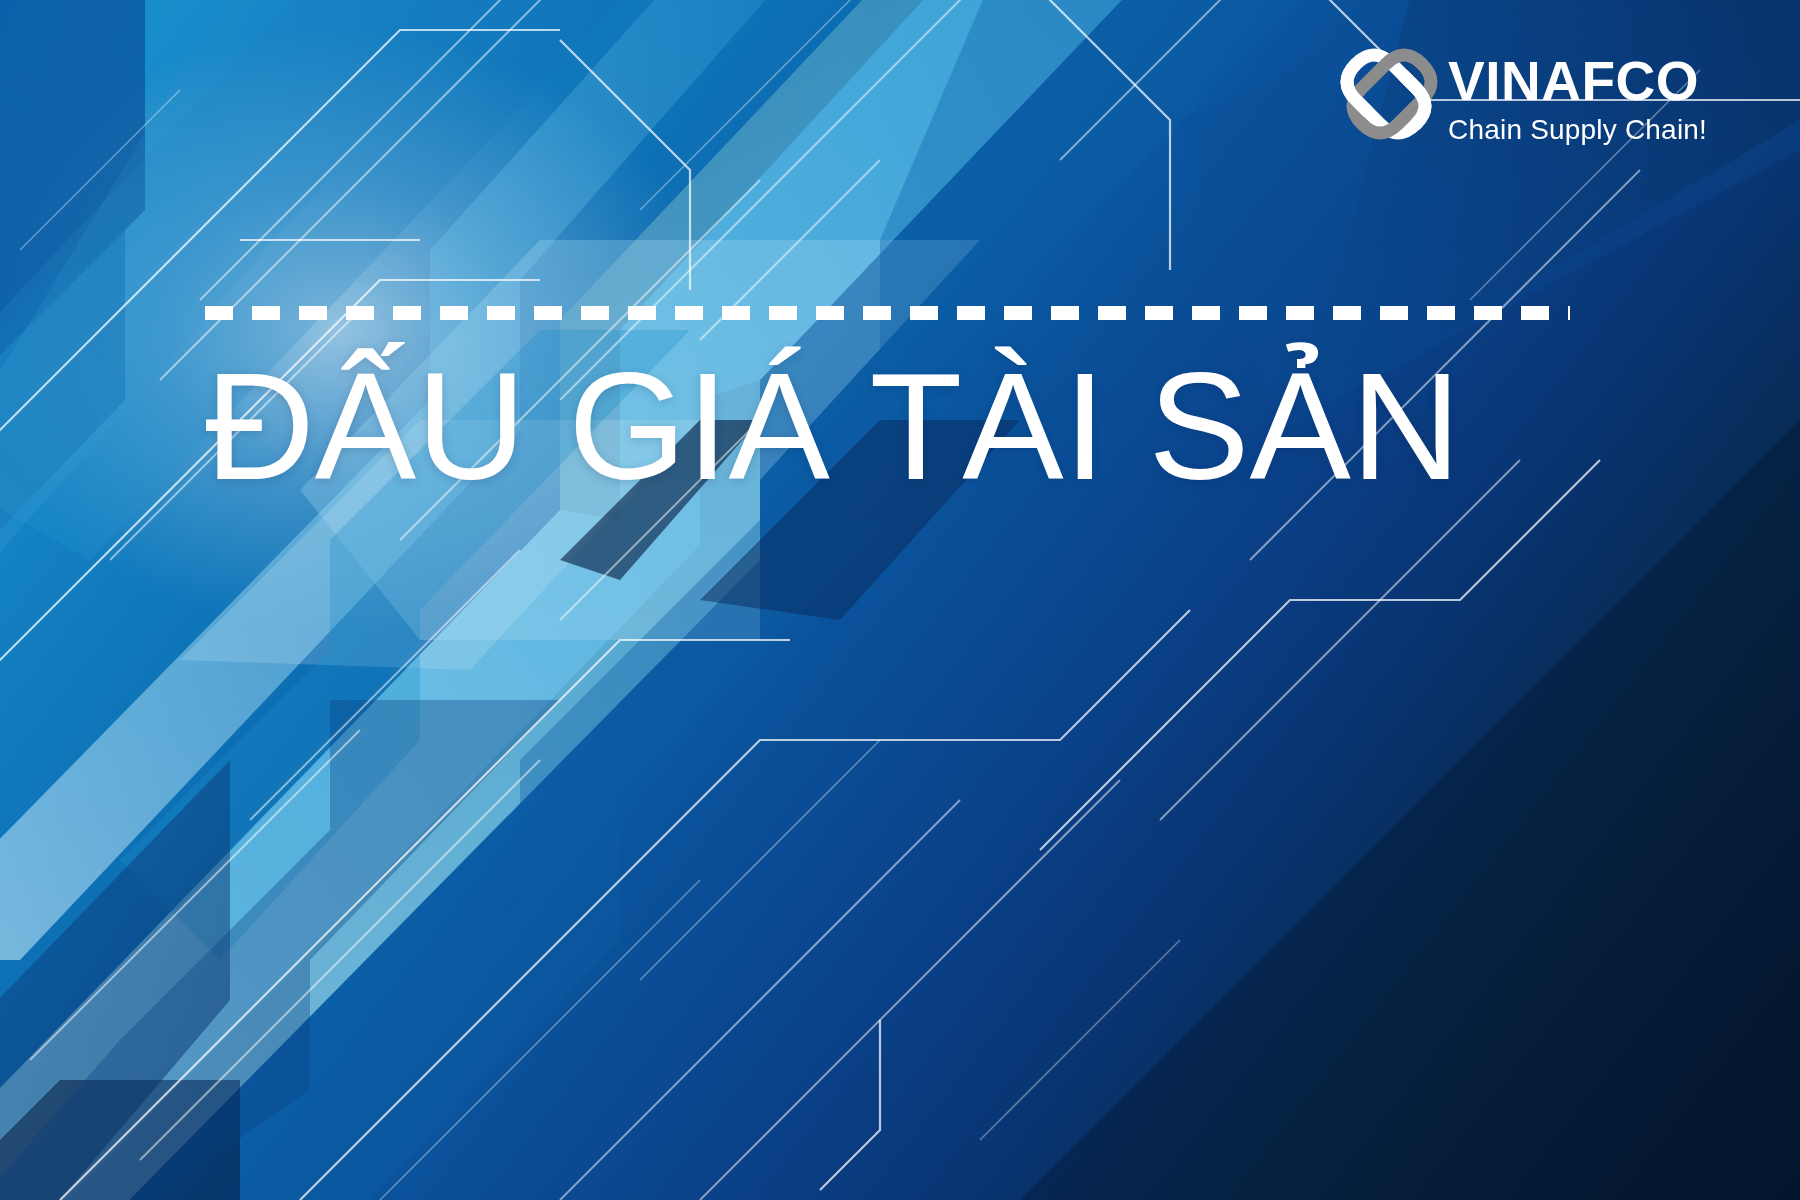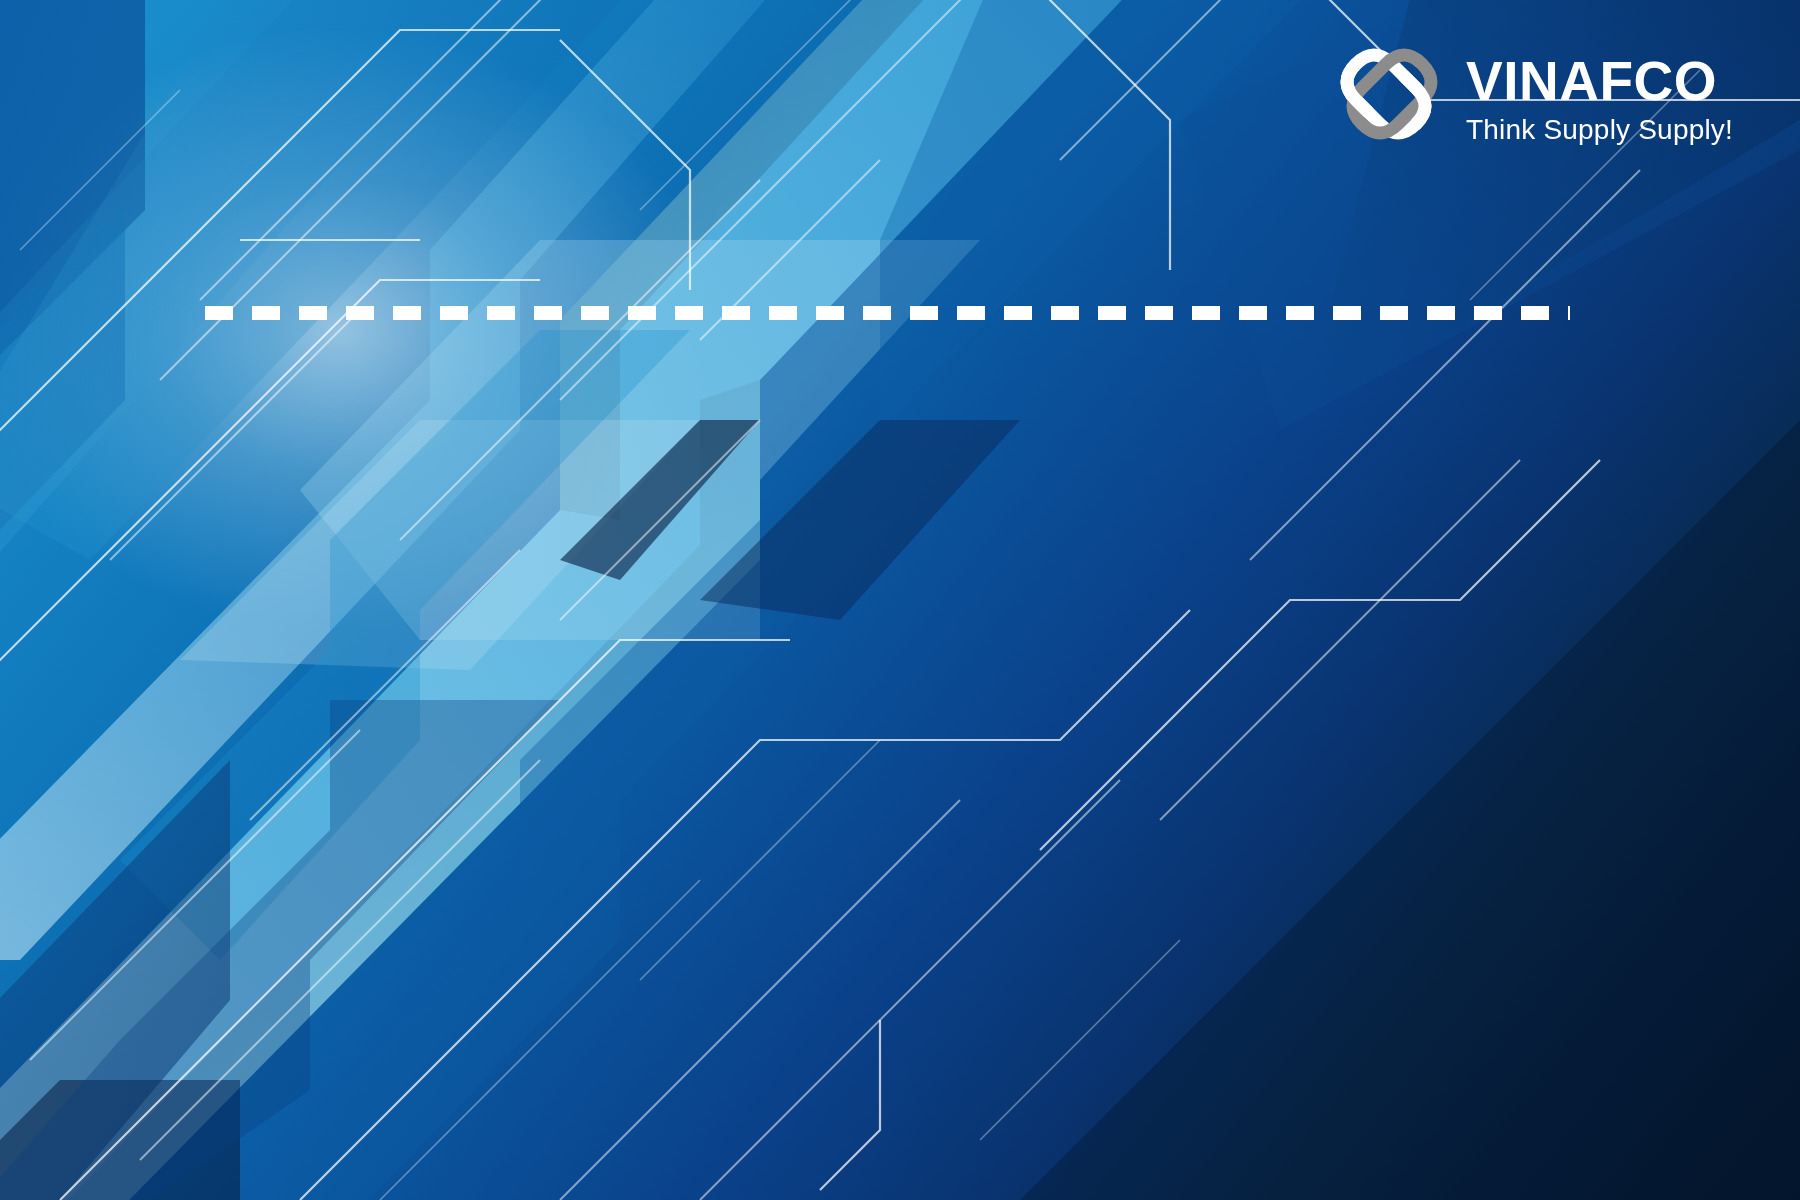--- a/index.html
+++ b/index.html
@@ -19,21 +19,21 @@
         #093471 70%,
         #08294f 80%,
         #061d3c 90%,
         #04162e 100%);
   }
 
   
   .shapes{position:absolute;inset:0;width:1800px;height:1200px;}
 
   
-  #logo{position:absolute;left:1334px;top:44px;display:flex;align-items:center;gap:22px;}
+  #logo{position:absolute;left:1334px;top:44px;display:flex;align-items:center;gap:4px;}
   .logo-mark{width:110px;height:108px;flex:0 0 auto;}
   .logo-words{display:flex;flex-direction:column;line-height:1;padding-top:2px;}
   .logo-name{
     font-size:55px;font-weight:700;color:#ffffff;letter-spacing:0.5px;
     font-family:"Liberation Sans","DejaVu Sans",sans-serif;
   }
   .logo-tag{
     font-size:28px;font-weight:400;color:#ffffff;letter-spacing:0.2px;margin-top:7px;
     font-family:"Liberation Sans","DejaVu Sans",sans-serif;
   }
@@ -196,21 +196,22 @@
         <path d="M 22 20 C 10 32 10 44 22 56 L 46 80 C 58 92 70 92 82 80 C 94 68 94 56 82 44 L 58 20 C 46 8 34 8 22 20 Z" stroke="#ffffff" stroke-width="13" fill="none"></path>
 
         <path d="M 88 20 C 100 32 100 44 88 56 L 64 80 C 52 92 40 92 28 80 C 16 68 16 56 28 44 L 52 20 C 64 8 76 8 88 20 Z" stroke="#8c8c8c" stroke-width="13" fill="none"></path>
 
         <path d="M 22 20 C 10 32 10 44 22 56 L 34 68" stroke="#ffffff" stroke-width="13" fill="none"></path>
         <path d="M 82 80 C 94 68 94 56 82 44 L 70 32" stroke="#ffffff" stroke-width="13" fill="none"></path>
       </g>
     </svg>
     <div class="logo-words">
       <span class="logo-name">VINAFCO</span>
-      <span class="logo-tag">Think Supply Supply!</span>
+      <span class="logo-tag">Chain Supply Chain!</span>
     </div>
   </div>
 
   <div id="headline-block">
     <div class="divider"></div>
+    <div class="subheadline">ĐẤU GIÁ TÀI SẢN</div>
   </div>
 
 </div>
 
 </body></html>

